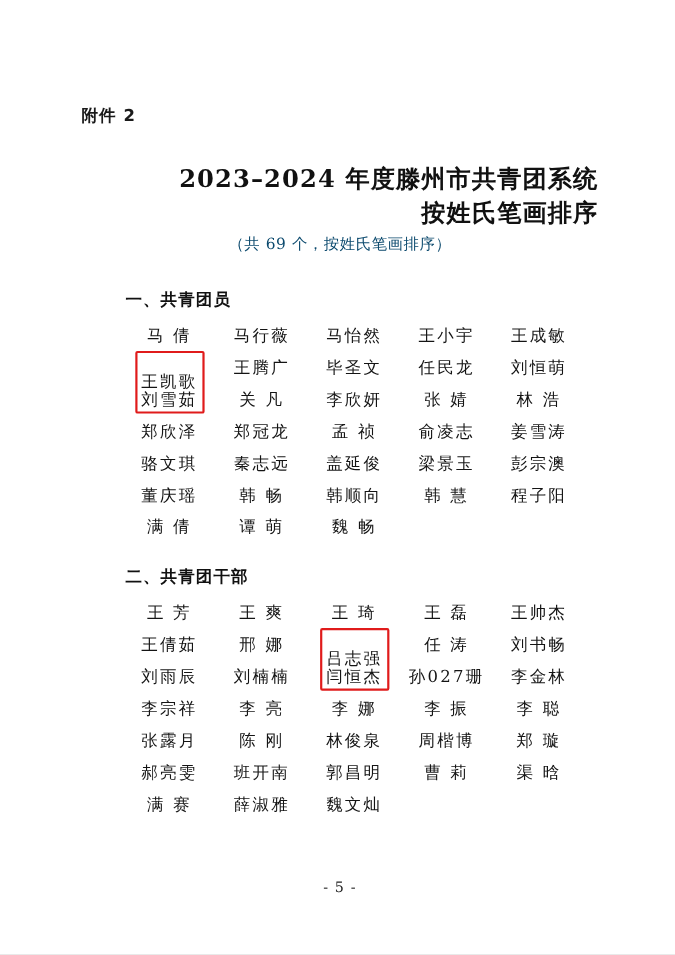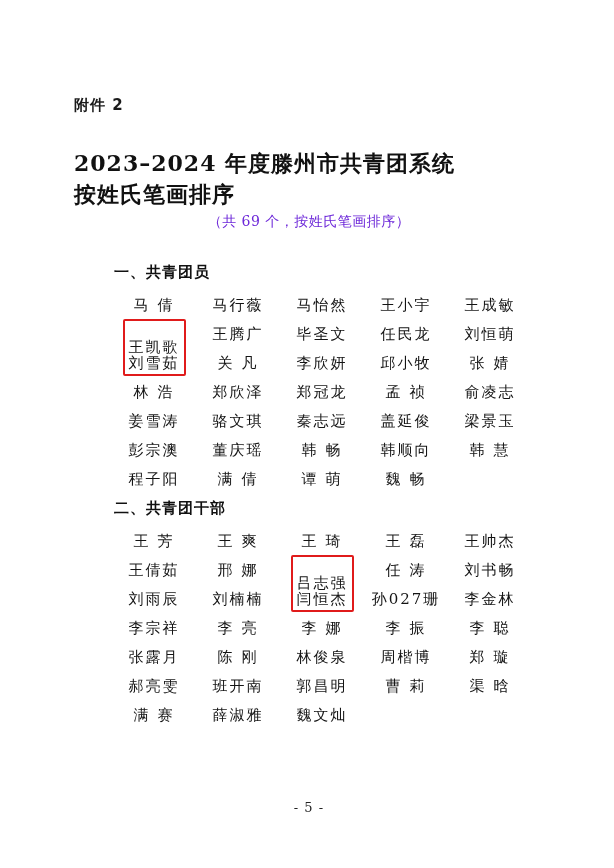--- a/index.html
+++ b/index.html
@@ -35,55 +35,55 @@
     font-weight: bold;
     letter-spacing: 1px;
     color: #1a1a1a;
     font-family: "DejaVu Sans", "Liberation Sans", sans-serif;
   }
   .doc-title {
     position: absolute;
     left: 0;
     top: 148px;
     width: 470px;
-    text-align: left;
+    text-align: right;
     font-size: 22px;
     font-weight: bold;
     line-height: 31px;
     letter-spacing: 1px;
     color: #111111;
     font-family: "DejaVu Serif", "Liberation Serif", serif;
   }
   .doc-subtitle {
     position: absolute;
     left: 0;
     top: 213px;
     width: 470px;
     text-align: center;
     font-size: 14px;
     letter-spacing: 0.5px;
-    color: #6d28d9;
+    color: #0c4a6e;
     font-family: "DejaVu Serif", "Liberation Serif", serif;
   }
   .sections {
     position: absolute;
     left: 0;
     top: 263px;
     width: 470px;
   }
   .section-heading {
     font-size: 15px;
     font-weight: bold;
     color: #111111;
     letter-spacing: 1px;
     margin: 0 0 8px 40px;
     font-family: "DejaVu Sans", "Liberation Sans", sans-serif;
   }
   .section-heading.second {
-    margin-top: 6px;
+    margin-top: 22px;
   }
   .name-grid {
     display: grid;
     grid-template-columns: repeat(5, 1fr);
     margin: 0 0 0 38px;
     width: 420px;
   }
   .name-cell {
     height: 29px;
     line-height: 29px;
@@ -139,21 +139,20 @@
           <div class="name-cell"><span class="name-text">王小宇</span></div>
           <div class="name-cell"><span class="name-text">王成敏</span></div>
           <div class="name-cell highlight"><span class="name-text">王凯歌</span></div>
           <div class="name-cell"><span class="name-text">王腾广</span></div>
           <div class="name-cell"><span class="name-text">毕圣文</span></div>
           <div class="name-cell"><span class="name-text">任民龙</span></div>
           <div class="name-cell"><span class="name-text">刘恒萌</span></div>
           <div class="name-cell"><span class="name-text">刘雪茹</span></div>
           <div class="name-cell"><span class="name-text">关 凡</span></div>
           <div class="name-cell"><span class="name-text">李欣妍</span></div>
-          <div class="name-cell"><span class="name-text">邱小牧</span></div>
           <div class="name-cell"><span class="name-text">张 婧</span></div>
           <div class="name-cell"><span class="name-text">林 浩</span></div>
           <div class="name-cell"><span class="name-text">郑欣泽</span></div>
           <div class="name-cell"><span class="name-text">郑冠龙</span></div>
           <div class="name-cell"><span class="name-text">孟 祯</span></div>
           <div class="name-cell"><span class="name-text">俞凌志</span></div>
           <div class="name-cell"><span class="name-text">姜雪涛</span></div>
           <div class="name-cell"><span class="name-text">骆文琪</span></div>
           <div class="name-cell"><span class="name-text">秦志远</span></div>
           <div class="name-cell"><span class="name-text">盖延俊</span></div>

